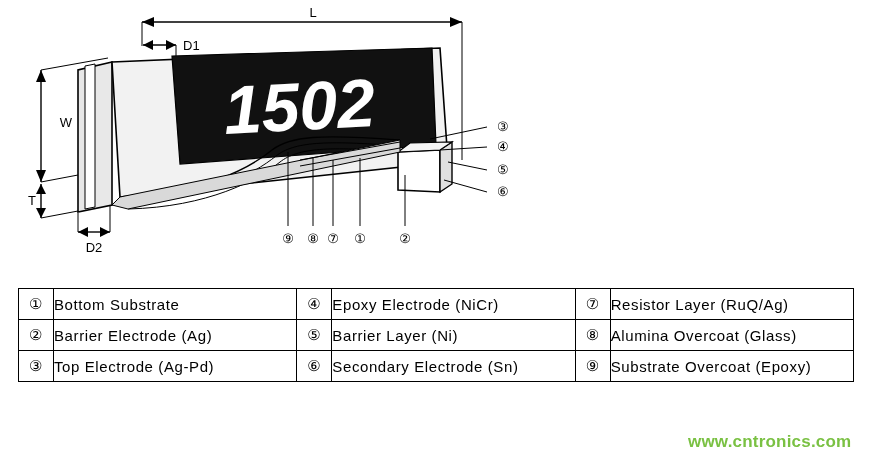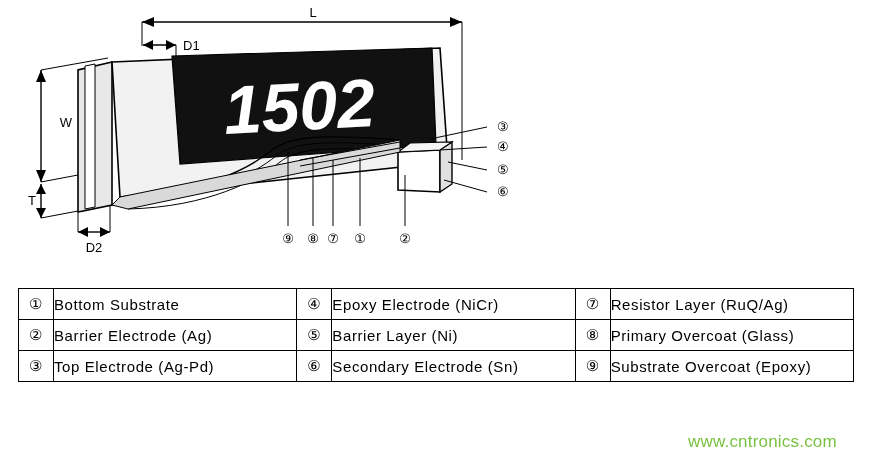--- a/index.html
+++ b/index.html
@@ -45,21 +45,21 @@
   }
   td.label-cell {
     padding-left: 8px;
     white-space: nowrap;
   }
   #watermark {
     position: absolute;
     left: 688px;
     top: 432px;
     font-size: 17px;
-    font-weight: normal;
+    font-weight: bold;
     color: #7ac143;
     font-family: "Liberation Sans", sans-serif;
     letter-spacing: 0.2px;
   }
   .svg-text {
     font-family: "Liberation Sans", sans-serif;
     font-size: 13px;
   }
 </style>
 </head>
@@ -173,21 +173,21 @@
       <td class="label-cell">Epoxy Electrode (NiCr)</td>
       <td class="num-cell">⑦</td>
       <td class="label-cell">Resistor Layer (RuQ/Ag)</td>
     </tr>
     <tr>
       <td class="num-cell">②</td>
       <td class="label-cell">Barrier Electrode (Ag)</td>
       <td class="num-cell">⑤</td>
       <td class="label-cell">Barrier Layer (Ni)</td>
       <td class="num-cell">⑧</td>
-      <td class="label-cell">Primary Overcoat (Glass)</td>
+      <td class="label-cell">Alumina Overcoat (Glass)</td>
     </tr>
     <tr>
       <td class="num-cell">③</td>
       <td class="label-cell">Top Electrode (Ag-Pd)</td>
       <td class="num-cell">⑥</td>
       <td class="label-cell">Secondary Electrode (Sn)</td>
       <td class="num-cell">⑨</td>
       <td class="label-cell">Substrate Overcoat (Epoxy)</td>
     </tr>
   </tbody>

